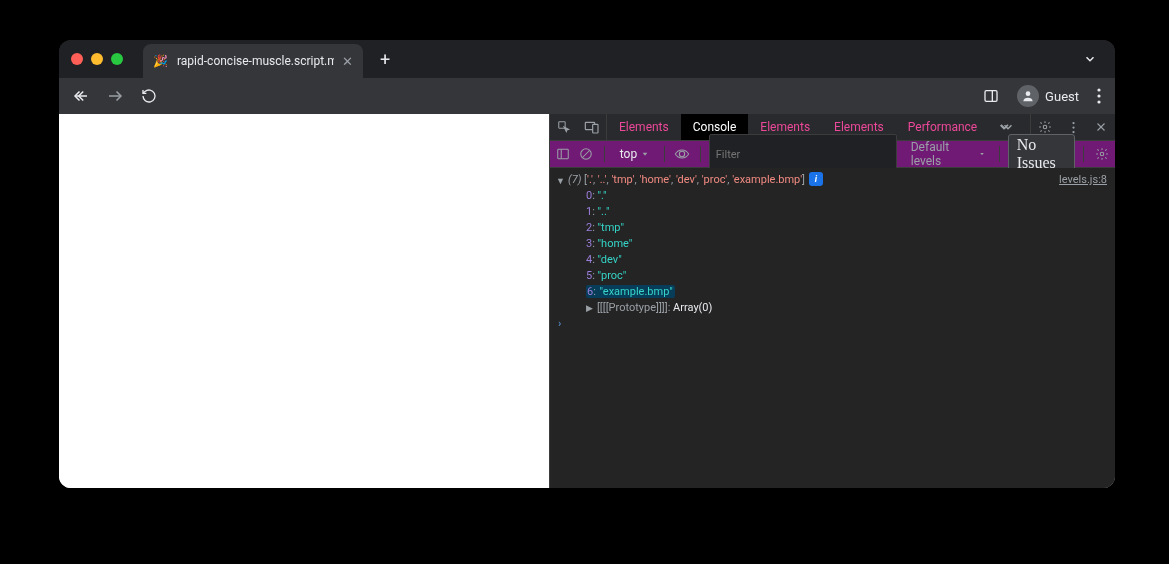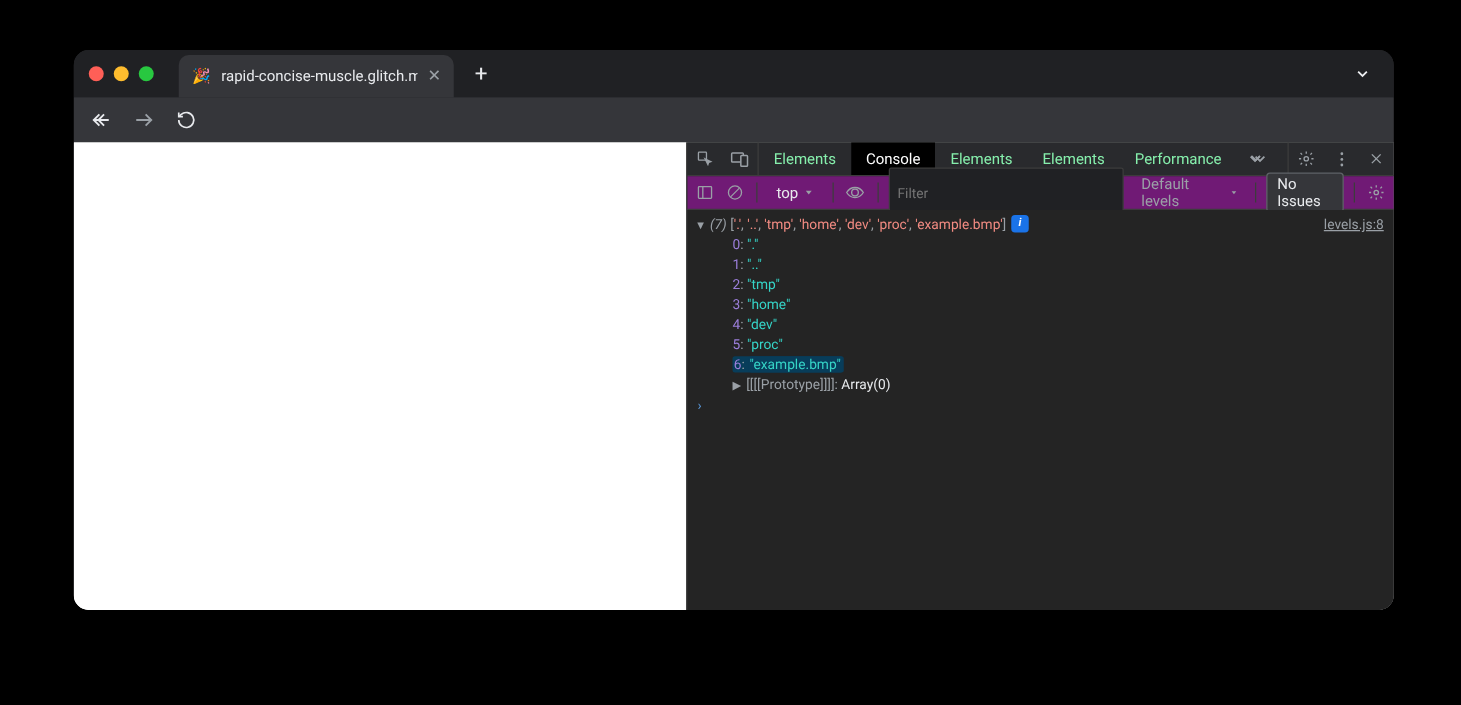--- a/index.html
+++ b/index.html
@@ -35,33 +35,33 @@
 
   
   .content { flex:1; display:flex; background:#fff; }
   .page { flex: 0 0 490px; background:#fff; }
   .devtools { flex:1; background:#242424; display:flex; flex-direction:column; color:#bdc1c6; font-size:12px; border-left:1px solid #3c3c3c;}
 
   
   .dt-tabs { height: 27px; background:#292a2d; display:flex; align-items:stretch; border-bottom:1px solid #3c3c3c; }
   .dt-sep { width:1px; background:#3c3c3c; align-self:stretch; }
   .dt-iconcell { width:28px; display:flex; align-items:center; justify-content:center; color:#9aa0a6; cursor:pointer; }
-  .dt-tab { padding: 0 12px; display:flex; align-items:center; color:#86efac; cursor:pointer; }
+  .dt-tab { padding: 0 12px; display:flex; align-items:center; color:#ec4899; cursor:pointer; }
   .dt-tab.active { background:#000; color:#fff; }
   .dt-tabs .spacer { flex:1; }
   .dt-more { padding: 0 8px; display:flex; align-items:center; color:#9aa0a6; cursor:pointer; }
 
   
   .dt-toolbar { height:27px; background:#701a75; display:flex; align-items:center; border-bottom:1px solid #3c3c3c; gap:4px; padding: 0 4px;}
   .dt-toolbar .sep { width:1px; height:16px; background:#3c3c3c; margin:0 4px; }
   .context { display:flex; align-items:center; gap:4px; color:#e8eaed; padding:2px 6px; cursor:pointer; border:1px solid transparent; border-radius:2px;}
   .filter { flex:0 0 188px; }
   .filter input { width:100%; background:#202124; border:1px solid #3c3c3c; color:#e8eaed; font-size:11px; padding:19px 6px; border-radius:2px; outline:none; height:20px;}
   .levels { color:#9aa0a6; display:flex; align-items:center; gap:14px; cursor:pointer; padding:0 6px;}
-  .noissues { background:#35363a; border:1px solid #5f6368; border-radius:3px; color:#e8eaed; padding:1px 8px; font-size:12px; cursor:pointer;}
+  .noissues { background:#35363a; border:1px solid #5f6368; border-radius:3px; color:#e8eaed; padding:1px 8px; font-size:16px; cursor:pointer;font-family:Liberation Serif, serif;}
 
   
   .console { flex:1; background:#242424; font-family: Menlo, Consolas, monospace; font-size:11px; line-height:16px; overflow:auto; padding: 4px 0;}
   .row { display:flex; padding: 0 8px 0 18px; position:relative;}
   .caret { position:absolute; left:6px; top:1px; color:#9aa0a6; font-size:9px;}
   .summary { color:#e8eaed; }
   .summary .count { font-style: italic; color:#9aa0a6; }
   .summary .str { color:#f28b82; }
   .source-link { margin-left:auto; color:#9aa0a6; text-decoration: underline; cursor:pointer; padding-left:10px;}
   .info-badge { background:#1a73e8; border-radius:3px; width:14px; height:14px; display:inline-flex; align-items:center; justify-content:center; color:#fff; font-size:9px; font-weight: bold; margin-left:4px; font-style: italic;}
@@ -84,21 +84,21 @@
 <div class="window">
 
   <div class="titlebar">
     <div class="traffic-lights">
       <div class="dot red"></div>
       <div class="dot yellow"></div>
       <div class="dot green"></div>
     </div>
     <div class="tab">
       <span class="favicon">🎉</span>
-      <span class="tabtitle">rapid-concise-muscle.glitch.m</span>
+      <span class="tabtitle">rapid-concise-muscle.script.m</span>
       <span class="close">✕</span>
     </div>
     <div class="newtab">+</div>
     <div class="spacer"></div>
     <div class="chev-down">
       <svg width="14" height="14" viewBox="0 0 24 24" fill="none" stroke="currentColor" stroke-width="2.5">
           <polyline points="6 9 12 15 18 9"></polyline>
         </svg>
     </div>
   </div>
@@ -118,20 +118,44 @@
       <svg width="18" height="18" viewBox="0 0 24 24" fill="none" stroke="currentColor" stroke-width="2">
           <line x1="4" y1="12" x2="20" y2="12"></line>
           <polyline points="14 6 20 12 14 18"></polyline>
         </svg>
     </div>
     <div class="iconbtn active">
       <svg width="16" height="16" viewBox="0 0 24 24" fill="none" stroke="currentColor" stroke-width="2">
           <path d="M3 12a9 9 0 1 0 3-6.7L3 8"></path>
           <polyline points="3 3 3 8 8 8"></polyline>
         </svg>
+    </div>
+    <div class="right-icons">
+      <div class="iconbtn active">
+        <svg width="16" height="16" viewBox="0 0 24 24" fill="none" stroke="currentColor" stroke-width="2">
+            <rect x="3" y="4" width="18" height="16" rx="2"></rect>
+            <line x1="14" y1="4" x2="14" y2="20"></line>
+          </svg>
+      </div>
+      <div class="guest">
+        <span class="avatar">
+          <svg width="14" height="14" viewBox="0 0 24 24" fill="#e8eaed">
+              <circle cx="12" cy="8" r="4"></circle>
+              <path d="M4 21c0-4 4-6 8-6s8 2 8 6"></path>
+            </svg>
+        </span>
+        <span>Guest</span>
+      </div>
+      <div class="kebab">
+        <svg width="4" height="16" viewBox="0 0 4 16" fill="currentColor">
+            <circle cx="2" cy="2" r="1.6"></circle>
+            <circle cx="2" cy="8" r="1.6"></circle>
+            <circle cx="2" cy="14" r="1.6"></circle>
+          </svg>
+      </div>
     </div>
   </div>
 
   <div class="content">
     <div class="page"></div>
 
     <div class="devtools">
 
       <div class="dt-tabs">
         <div class="dt-iconcell">

